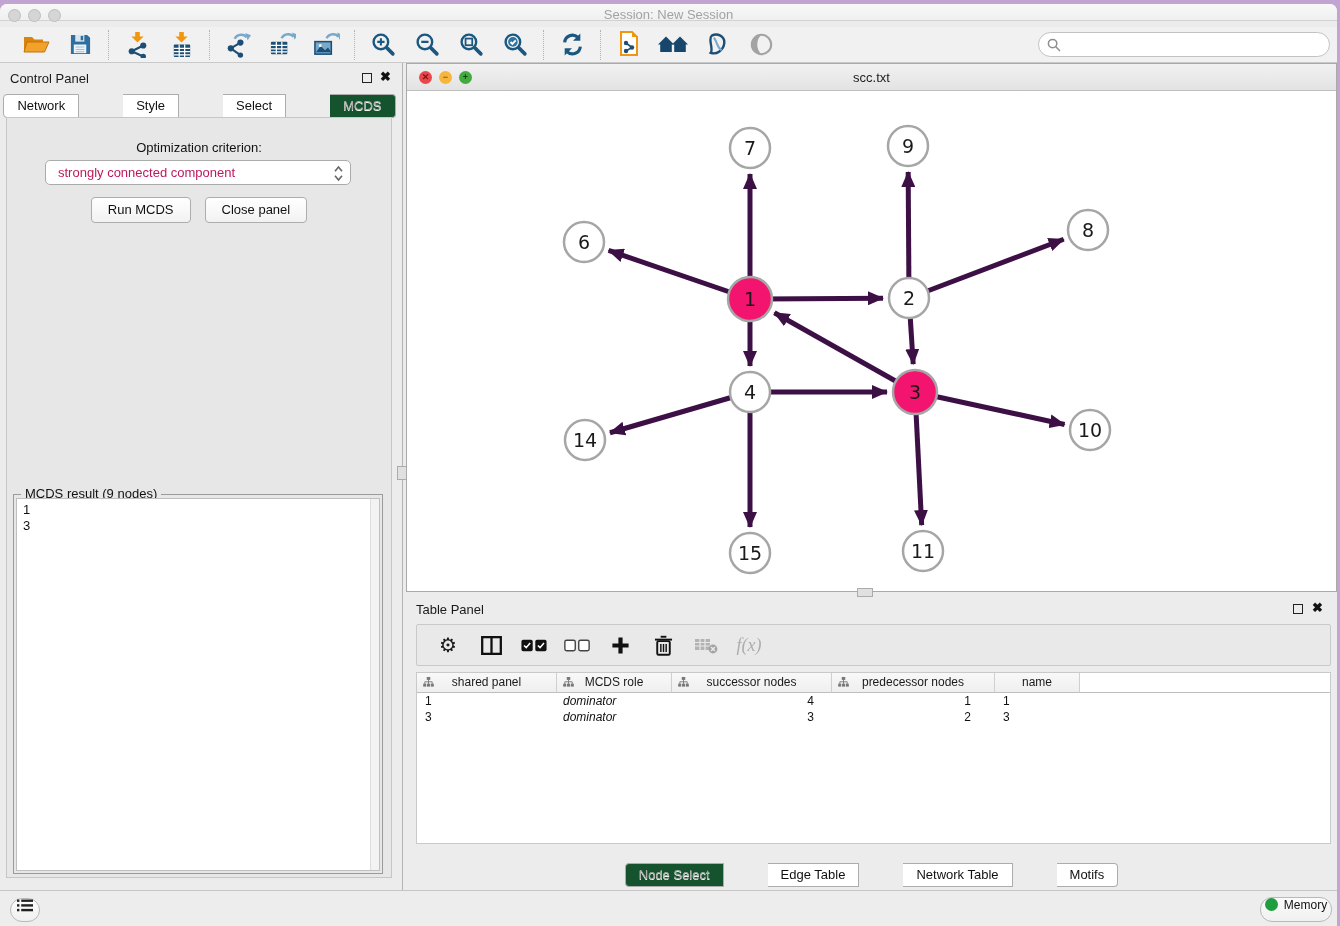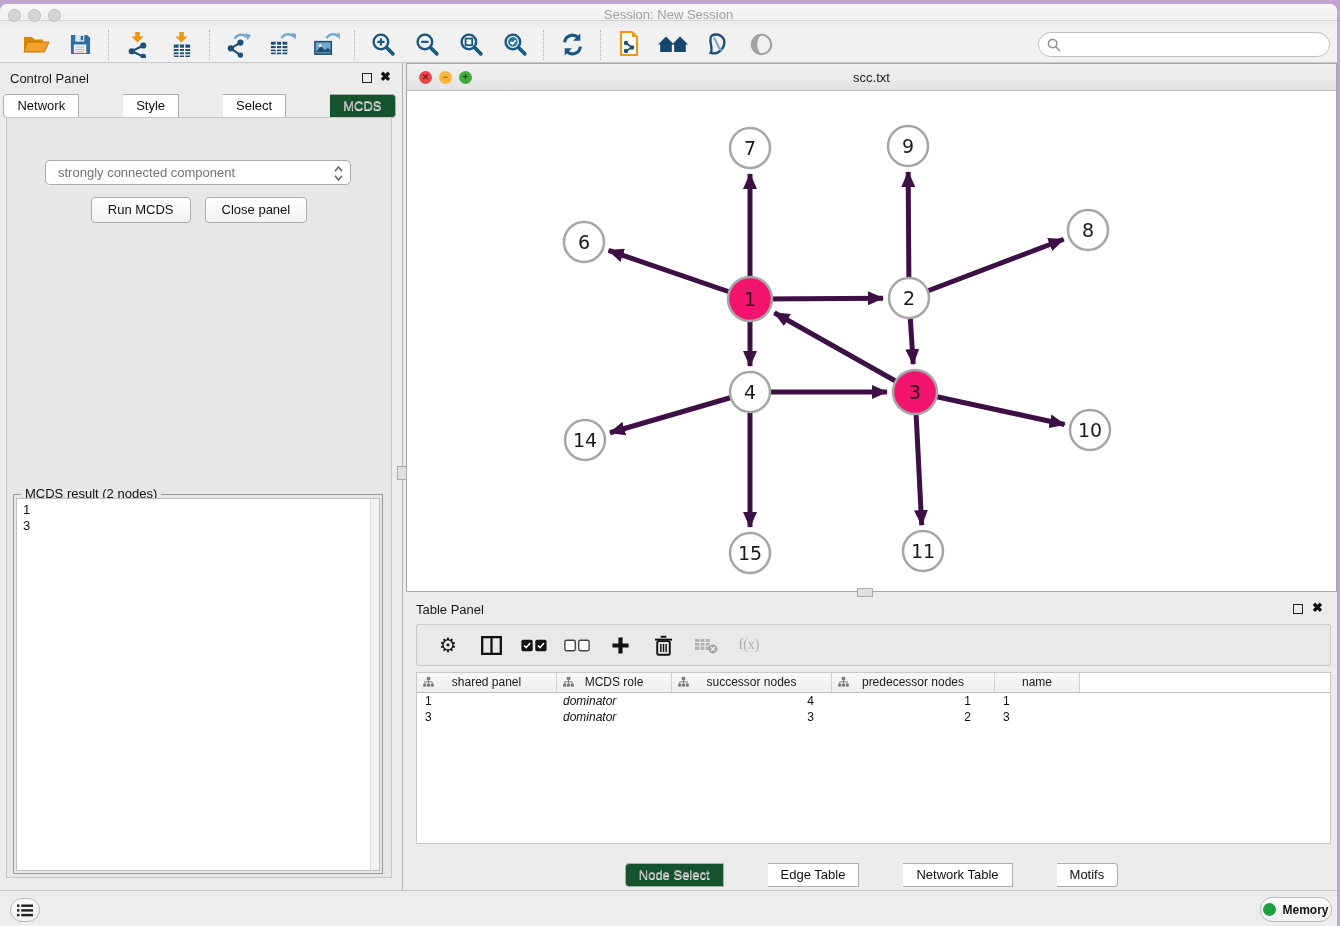--- a/index.html
+++ b/index.html
@@ -38,21 +38,21 @@
   .seg-btn { background:#fff; border:1px solid #ACACAC; border-left:none; padding:3px 13px 4px;
              font-size:13px; color:#111; cursor:default; }
   .seg-btn:first-child { border-left:1px solid #ACACAC; border-radius:4px 0 0 4px; }
   .seg-btn:last-child { border-radius:0 4px 4px 0; }
   .seg-btn.selected { background:#14532d; color:#ABABAB; text-shadow:0 1px 0 #F5F5F5; }
   .cp-tabs { position:absolute; left:0; right:0; top:31px; display:flex; justify-content:center; }
   .cp-body { position:absolute; left:6px; right:7px; top:54px; bottom:12px;
              background:#E7E7E7; border:1px solid #C6C6C6; }
   .opt-label { position:absolute; left:0; right:0; top:22px; text-align:center; font-size:13px; color:#111; }
   .cp-select { position:absolute; left:38px; right:40px; top:42px; height:25px; background:#fff;
-               border:1px solid #ABABAB; border-radius:5px; font-size:13px; color:#737373;
+               border:1px solid #ABABAB; border-radius:5px; font-size:13px; color:#be185d;
                display:flex; align-items:center; padding-left:12px; }
   .cp-select .chev { position:absolute; right:7px; top:4px; }
   .cp-buttons { position:absolute; left:0; right:0; top:79px; display:flex; justify-content:center; gap:14px; }
   .push-btn { background:linear-gradient(#FFFFFF,#F2F2F2); border:1px solid #ADADAD; border-radius:4px;
               font-size:13px; color:#111; padding:4px 16px 5px; cursor:default; }
   .groupbox { position:absolute; left:6px; right:8px; top:376px; bottom:3px; border:1px solid #9B9B9B; }
   .groupbox .gb-label { position:absolute; top:-9px; left:7px; background:#E7E7E7;
                         padding:0 4px; font-size:13px; color:#111; }
   .gb-list { position:absolute; left:2px; right:2px; top:3px; bottom:2px; background:#fff;
              border:1px solid #BFBFBF; font-size:13px; color:#111; padding:3px 0 0 6px; }
@@ -74,41 +74,41 @@
   .net-canvas { position:absolute; left:0; top:28px; right:0; bottom:0; background:#fff; }
 
   
   .tpanel { position:absolute; left:406px; top:590px; width:931px; height:296px; }
   .tp-toolbar { position:absolute; left:10px; right:6px; top:30px; height:42px;
                 background:#E9E9E9; border:1px solid #C9C9C9; border-radius:2px;
                 display:flex; align-items:center; gap:17px; padding-left:18px; }
   .tp-btn { display:flex; align-items:center; justify-content:center; width:26px; height:28px; cursor:default; }
   .tp-btn .gear { font-size:20px; color:#1A1A1A; line-height:20px; }
   .tp-btn.disabled { cursor:default; }
-  .fx { font-family:"Liberation Serif",serif; font-size:14px; color:#ADADAD; }
+  .fx { font-family:"Liberation Serif",serif; font-style:italic; font-size:18px; color:#ADADAD; }
   .ttable { position:absolute; left:10px; right:6px; top:78px; height:172px; background:#fff;
             border:1px solid #C9C9C9; overflow:hidden; }
   .trow { display:grid; grid-template-columns:140px 115px 160px 163px 85px 1fr; }
   .th { position:relative; height:20px; background:linear-gradient(#F8F8F8,#EFEFEF);
         border-right:1px solid #CFCFCF; border-bottom:1px solid #BEBEBE;
         font-size:12px; color:#1A1A1A; text-align:center; line-height:19px; }
   .th svg { position:absolute; left:6px; top:4px; }
   .th.filler { background:#fff; border-right:none; }
   .td { height:16px; font-size:12px; color:#111; line-height:16px; white-space:nowrap; overflow:hidden; }
   .td.l { text-align:left; padding-left:8px; }
   .td.l2 { text-align:left; padding-left:6px;font-style:italic; }
   .td.r { text-align:right; padding-right:18px; }
   .td.r2 { text-align:right; padding-right:24px; }
   .tp-tabs { position:absolute; left:0; right:0; bottom:3px; display:flex; justify-content:center; }
 
   
   .statusbar { position:absolute; left:0; top:886px; width:100%; height:36px;
                background:#EDEDED; border-top:1px solid #C6C6C6; }
   .sb-btn { position:absolute; background:linear-gradient(#FBFBFB,#F0F0F0); border:1px solid #B9B9B9;
-            border-radius:12px; display:flex; align-items:center; justify-content:center; cursor:default;font-weight:bold; }
+            border-radius:12px; display:flex; justify-content:center; cursor:default; }
   .mem-dot { width:13px; height:13px; border-radius:50%; background:#1E9E3E; margin-right:6px; }
   .mem-label { font-size:12px; color:#111; }
 </style>
 </head>
 <body>
 
 <div class="app">
 
   <div class="titlebar">
     <span class="tl-dot" style="left:8px"></span>
@@ -273,35 +273,36 @@
     <div class="panel-head">Control Panel</div>
     <span class="float-ico" style="left:362px"></span>
     <span class="close-ico" style="left:380px">✖</span>
     <div class="cp-tabs seg">
         <div class="seg-btn">Network</div>
         <div class="seg-btn">Style</div>
         <div class="seg-btn">Select</div>
         <div class="seg-btn selected">MCDS</div>
       </div>
     <div class="cp-body">
+      <div class="opt-label">Optimization criterion:</div>
       <div class="cp-select">
         <span>strongly connected component</span>
         <span class="chev">
           <svg width="9" height="17" viewBox="0 0 9 17">
             <path d="M1 6.2L4.5 2 8 6.2" fill="none" stroke="#666" stroke-width="1.6"></path>
             <path d="M1 10.8L4.5 15 8 10.8" fill="none" stroke="#666" stroke-width="1.6"></path>
           </svg>
         </span>
       </div>
       <div class="cp-buttons">
         <button class="push-btn">Run MCDS</button>
         <button class="push-btn">Close panel</button>
       </div>
       <div class="groupbox">
-        <span class="gb-label">MCDS result (2 nodes)</span>
+        <span class="gb-label">MCDS result (9 nodes)</span>
         <div class="gb-list">
           <div>
               <div class="gb-item">1</div>
               <div class="gb-item">3</div>
             </div>
           <div class="gb-scroll"></div>
         </div>
       </div>
     </div>
   </div>

